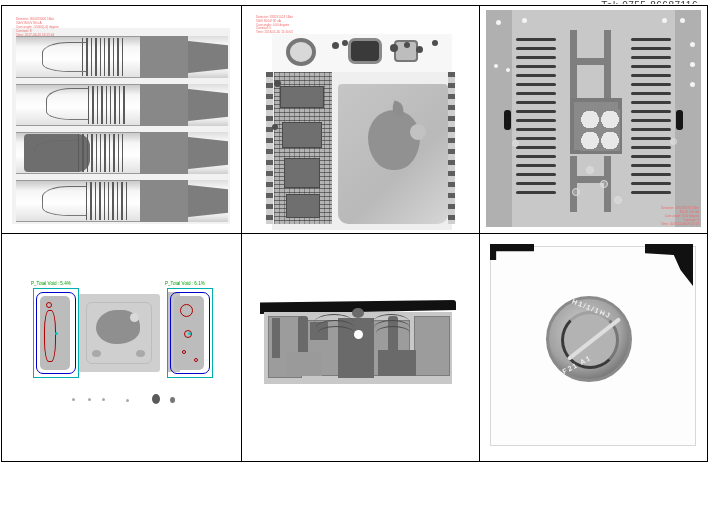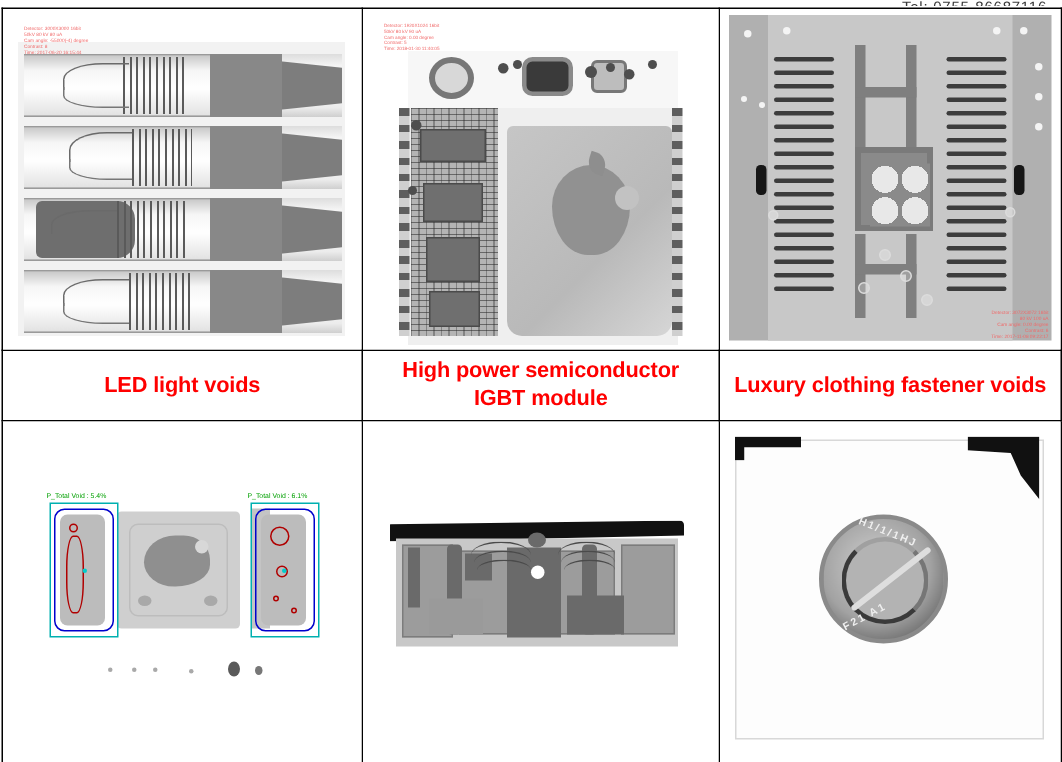--- a/index.html
+++ b/index.html
@@ -585,38 +585,20 @@
               <div class="anno right" style="right:8px;bottom:6px;">Detector: 3072X3072 16bit
 80 kV 100 uA
 Cam angle: 0.00 degree
 Contrast: 6
 Time: 2017-11-08 09:22:17</div>
             </div>
           </div>
         </td>
       </tr>
 
-      <tr>
-        <td class="capcell col1">
-          <div class="caption">
-            <div>LED light voids</div>
-          </div>
-        </td>
-        <td class="capcell col2">
-          <div class="caption">
-            <div>High power semiconductor</div>
-            <div>IGBT module</div>
-          </div>
-        </td>
-        <td class="capcell col3">
-          <div class="caption">
-            <div>Luxury clothing fastener voids</div>
-          </div>
-        </td>
-      </tr>
 
       <tr>
 
         <td class="imgcell col1">
           <div class="xwrap">
             <div class="xinner">
 
               <div class="v-center">
                 <div class="v-center-in"></div>
                 <div class="v-blob"></div>

